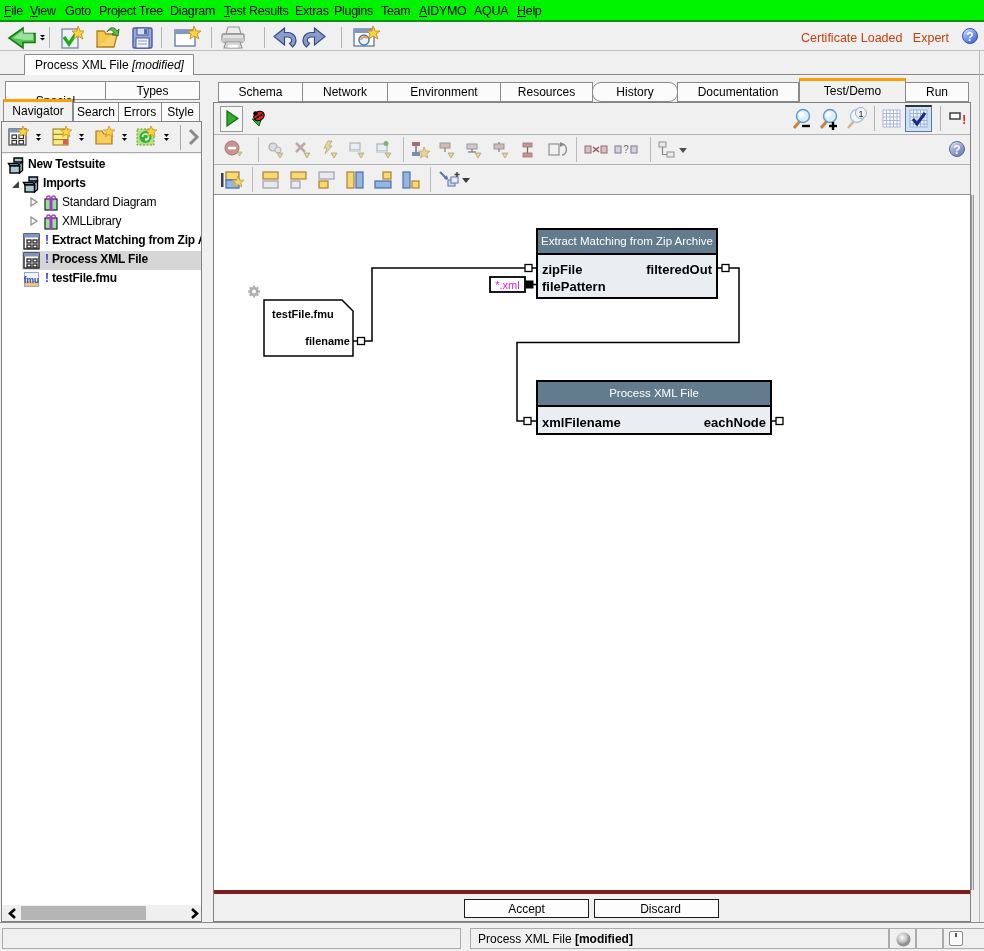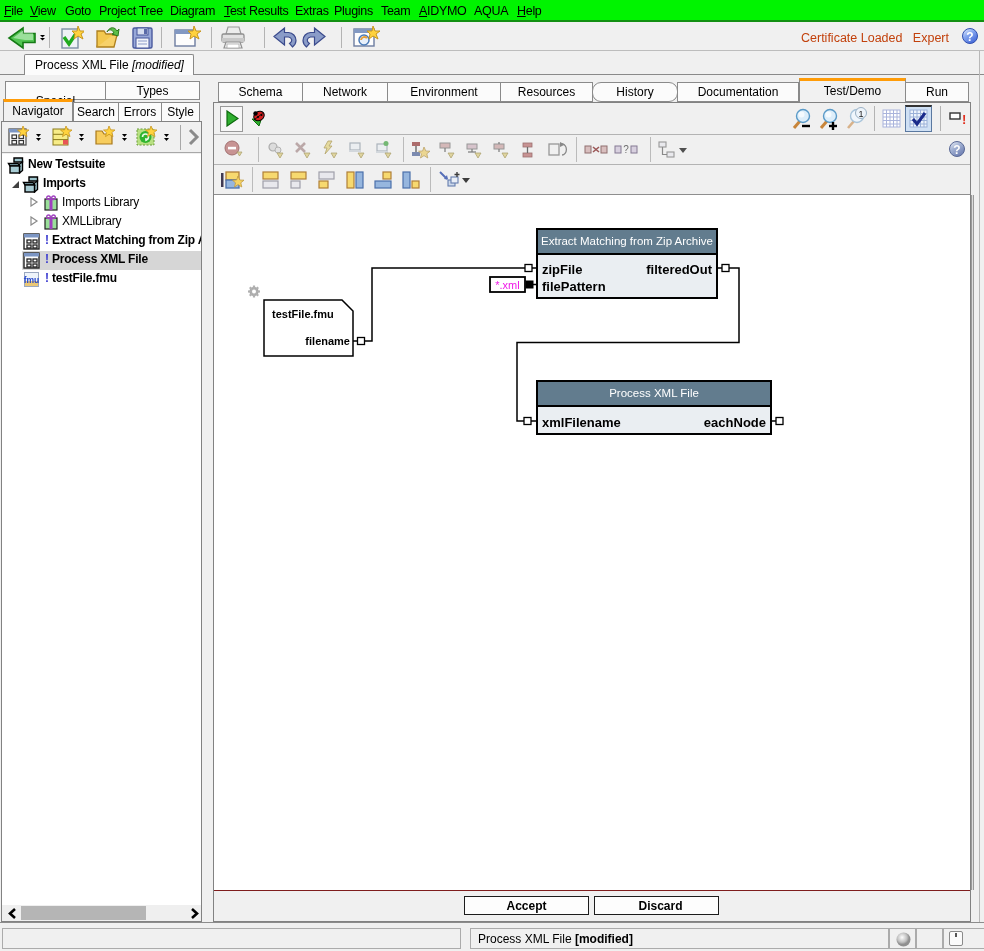--- a/index.html
+++ b/index.html
@@ -27,21 +27,21 @@
 .trow{position:absolute;left:0;height:19px;white-space:nowrap;font-weight:bold;font-size:12px;color:#000;}
 #lhscroll{position:absolute;left:2px;top:905px;width:199px;height:16px;background:#efefef;}
 
 #rpanel{position:absolute;left:213px;top:102px;width:758px;height:820px;border:1px solid #828282;background:#f0f0f0;}
 #rrow1{position:absolute;left:214px;top:103px;width:756px;height:32px;border-bottom:1px solid #b3b3b3;}
 #rrow2 svg{filter:saturate(0.55) opacity(0.85);}
 #rrow3 svg{filter:saturate(0.8) opacity(0.95);}
 #rrow2{position:absolute;left:214px;top:135px;width:756px;height:30px;border-bottom:1px solid #b3b3b3;}
 #rrow3{position:absolute;left:214px;top:165px;width:756px;height:30px;border-bottom:1px solid #8e8e8e;}
 #canvas{position:absolute;left:214px;top:195px;width:756px;height:695px;background:#fff;}
-#btnstrip{position:absolute;left:214px;top:890px;width:756px;height:31px;background:#f0f0f0;border-top:1px solid #7f1d1d;font-weight:bold;}
+#btnstrip{position:absolute;left:214px;top:890px;width:756px;height:31px;background:#f0f0f0;border-top:4px solid #7f1d1d;}
 .pushbtn{position:absolute;top:5px;height:19px;width:125px;background:#fdfdfd;border:2px solid #1c1c1c;text-align:center;font-size:12px;padding-top:2px;}
 #vscroll{position:absolute;left:971px;top:195px;width:3px;height:695px;border-left:1px solid #9a9a9a;border-right:1px solid #9a9a9a;background:#dcdcdc;}
 
 #statusbar{position:absolute;left:0;top:922px;width:984px;height:29px;background:#f0f0f0;border-top:1px solid #8c8c8c;}
 .sbox{position:absolute;top:5px;height:21px;border:1px solid #ababab;}
 
 .blk{position:absolute;border:2px solid #000;background:#eaeef2;}
 .blkhead{position:absolute;left:0;top:0;width:100%;background:#627c8e;color:#fff;text-align:center;font-size:11.5px;border-bottom:2px solid #000;white-space:nowrap;overflow:hidden;}
 .plab{position:absolute;font-size:13px;font-weight:bold;color:#000;white-space:nowrap;}
 .trow{letter-spacing:-0.2px;}
@@ -193,21 +193,21 @@
 </svg>
 <div class="abs" style="left:178px;top:3px;width:1px;height:25px;background:#a8a8a8"></div>
 <svg class="abs" style="left:184px;top:6px" width="14" height="18" viewBox="0 0 14 18">
   <path d="M4 2 L11 9 L4 16" fill="none" stroke="#8a8a8a" stroke-width="3"></path>
 </svg>
 </div>
 
 <div id="ltree">
   <div class="trow" style="top:3px;left:26px;">New Testsuite</div>
   <div class="trow" style="top:22px;left:41px;">Imports</div>
-  <div class="trow" style="top:41px;left:60px;font-weight:normal;">Imports Library</div>
+  <div class="trow" style="top:41px;left:60px;font-weight:normal;">Standard Diagram</div>
   <div class="trow" style="top:60px;left:60px;font-weight:normal;">XMLLibrary</div>
   <div class="trow" style="top:79px;left:43px;"><span style="color:#3a3ad0">!</span> Extract Matching from Zip Archive</div>
   <div class="abs" style="top:97px;left:20px;width:179px;height:19px;background:#d6d6d6;"></div>
   <div class="trow" style="top:98px;left:43px;"><span style="color:#3a3ad0">!</span> Process XML File</div>
   <div class="trow" style="top:117px;left:43px;"><span style="color:#3a3ad0">!</span> testFile.fmu</div>
 
   <svg class="abs" style="left:5px;top:3px" width="17" height="17" viewBox="0 0 17 17">
     <polygon points="7,1 15.5,1 15.5,5 7,5" fill="#9cc4cc" stroke="#000" stroke-width="1.4"></polygon>
     <polygon points="15.5,5 15.5,13.5 12.5,16 12.5,7" fill="#a8ccd4" stroke="#000" stroke-width="1.4"></polygon>
     <polygon points="1.5,6.5 11,6.5 12.5,9 3,9" fill="#88aeb8" stroke="#000" stroke-width="1.4"></polygon>

